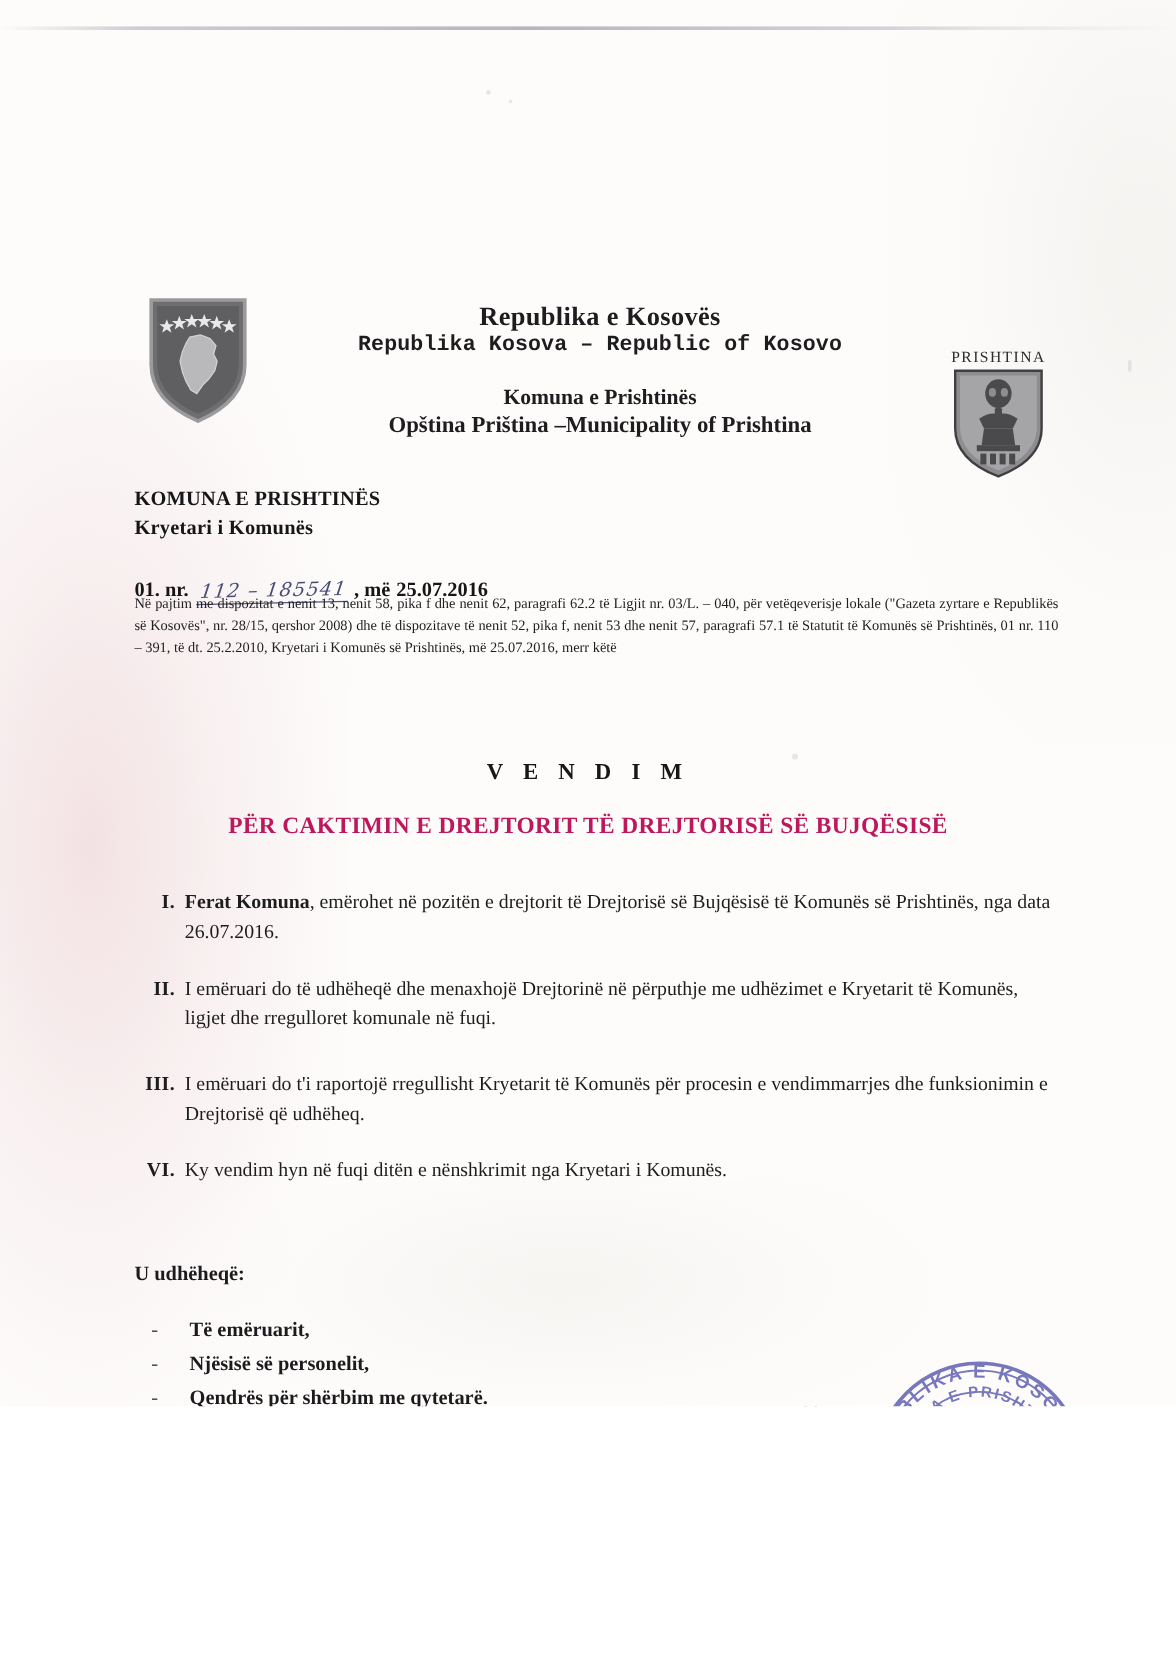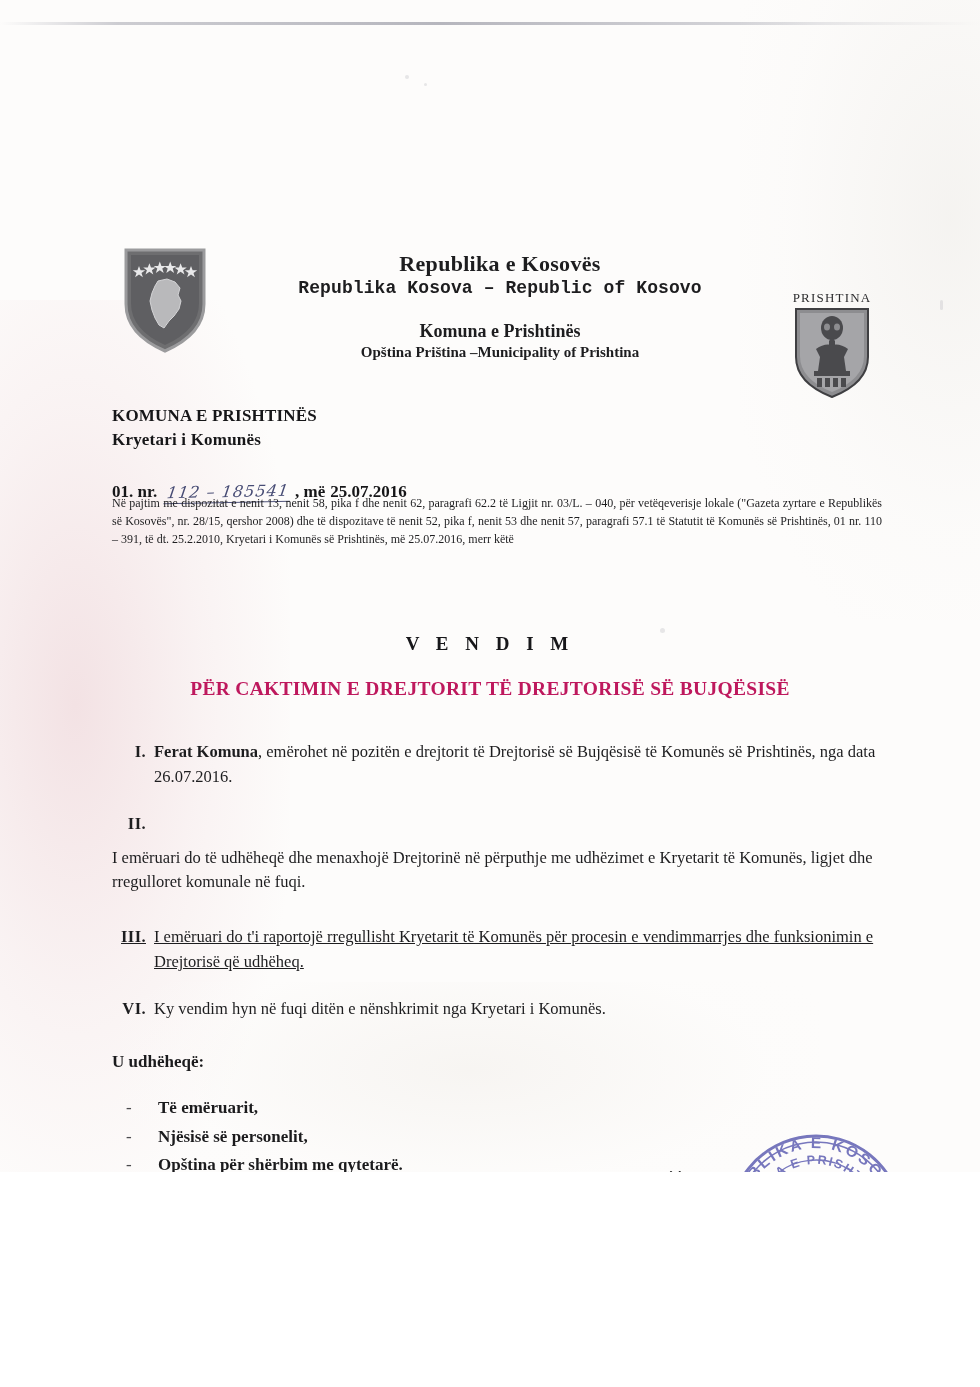--- a/index.html
+++ b/index.html
@@ -105,21 +105,21 @@
     line-height: 1.3;
     font-family: Liberation Mono, monospace;
   }
   .hdr-l3 {
     font-size: 18px;
     font-weight: bold;
     margin-top: 21px;
     line-height: 1.2;
   }
   .hdr-l4 {
-    font-size: 15px;
+    font-size: 19px;
     font-weight: bold;
     line-height: 1.3;
   }
 
   
   .refblock {
     position: absolute;
     left: 112px;
     top: 404px;
     color: #161618;
@@ -370,26 +370,26 @@
   <div class="title-vendim">V E N D I M</div>
   <div class="title-sub">PËR CAKTIMIN E DREJTORIT TË DREJTORISË SË BUJQËSISË</div>
 
   <div class="articles">
 
     <div class="article">
       <div class="art-num">I.</div>
       <div class="art-body"><span class="art-name">Ferat Komuna</span><span>, emërohet në pozitën e drejtorit të Drejtorisë së Bujqësisë të Komunës së Prishtinës, nga data 26.07.2016.</span></div>
     </div>
 
-    <div class="article" style="margin-top:14px;flex-direction:column;">
+    <div class="article" style="margin-top:14px;">
       <div class="art-num">II.</div>
       <div class="art-body">I emëruari do të udhëheqë dhe menaxhojë Drejtorinë në përputhje me udhëzimet e Kryetarit të Komunës, ligjet dhe rregulloret komunale në fuqi.</div>
     </div>
 
-    <div class="article" style="margin-top:30px;text-decoration:underline;">
+    <div class="article" style="margin-top:30px;">
       <div class="art-num">III.</div>
       <div class="art-body">I emëruari do t'i raportojë rregullisht Kryetarit të Komunës për procesin e vendimmarrjes dhe funksionimin e Drejtorisë që udhëheq.</div>
     </div>
 
     <div class="article" style="margin-top:16px;">
       <div class="art-num">VI.</div>
       <div class="art-body">Ky vendim hyn  në  fuqi ditën e nënshkrimit nga Kryetari i Komunës.</div>
     </div>
   </div>
 
@@ -398,21 +398,21 @@
     <li class="delivery-item">
       <span class="delivery-dash">-</span>
       <span>Të emëruarit,</span>
     </li>
     <li class="delivery-item">
       <span class="delivery-dash">-</span>
       <span>Njësisë së personelit,</span>
     </li>
     <li class="delivery-item">
       <span class="delivery-dash">-</span>
-      <span>Opština për shërbim me qytetarë.</span>
+      <span>Qendrës për shërbim me qytetarë.</span>
     </li>
   </ul>
 
   <div class="signature">
     <div class="sig-role">Kryetari i Komunës</div>
     <div class="sig-name">Shpend Ahmeti</div>
   </div>
 
   <div class="sig-ink">
     <svg viewBox="0 0 190 90" width="190" height="90">

